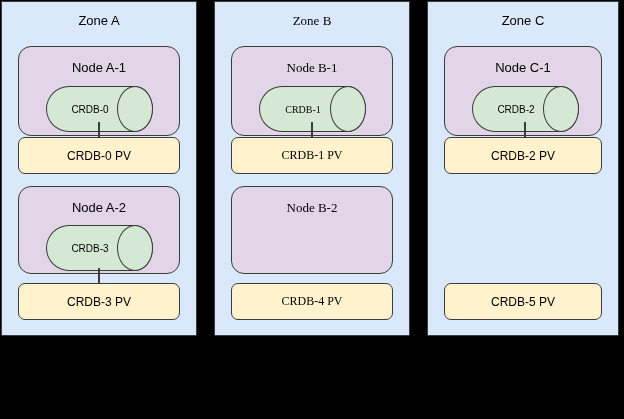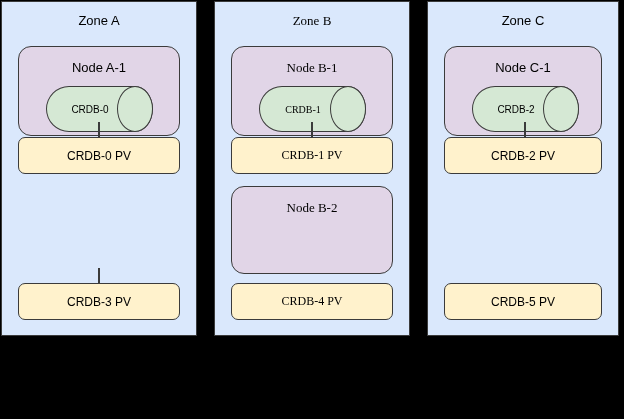--- a/index.html
+++ b/index.html
@@ -96,20 +96,28 @@
       <div class="node-label">Node A-1</div>
       <div class="cyl">
         <div class="cyl-body"></div>
         <div class="cyl-cap"></div>
         <div class="cyl-label">CRDB-0</div>
       </div>
     </div>
     <div class="connector connector-1"></div>
     <div class="pv pv-1">CRDB-0 PV</div>
 
+    <div class="node node-2">
+      <div class="node-label">Node A-2</div>
+      <div class="cyl">
+        <div class="cyl-body"></div>
+        <div class="cyl-cap"></div>
+        <div class="cyl-label">CRDB-3</div>
+      </div>
+    </div>
     <div class="connector connector-2"></div>
     <div class="pv pv-2">CRDB-3 PV</div>
   </div>
 
   <div class="zone zone-b">
     <div class="zone-label">Zone B</div>
 
     <div class="node node-1">
       <div class="node-label">Node B-1</div>
       <div class="cyl">

